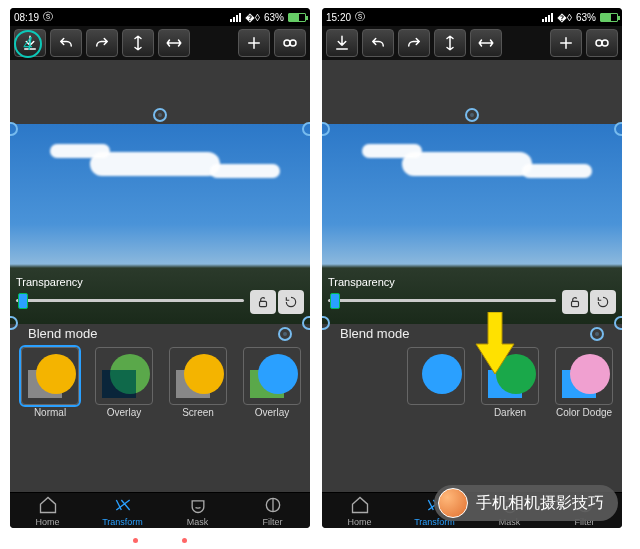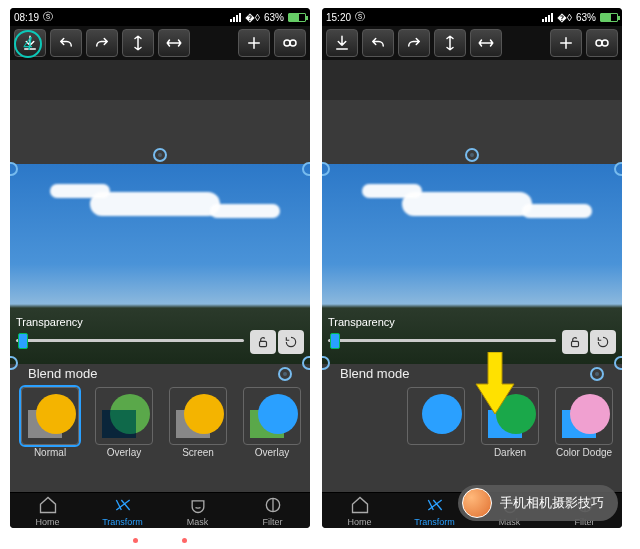--- a/index.html
+++ b/index.html
@@ -16,21 +16,21 @@
   .bars span:nth-child(1){height:3px}.bars span:nth-child(2){height:5px}.bars span:nth-child(3){height:7px}.bars span:nth-child(4){height:9px}
   .batt { width: 18px; height: 9px; border: 1px solid #6c6; border-radius: 1px; position: relative; }
   .batt::after { content:""; position:absolute; right:-3px; top:2px; width:2px; height:4px; background:#6c6; }
   .batt .fill { background:#6c6; height:100%; width:63%; }
   
   .toolbar { height: 34px; background: #111; display: flex; align-items: center; padding: 2px 4px; gap: 4px; }
   .tbtn { width: 32px; height: 28px; background: linear-gradient(#444,#222); border: 1px solid #555; border-radius: 4px; display:flex; align-items:center; justify-content:center; color:#fff; }
   .tbtn svg { width: 18px; height: 18px; stroke:#fff; fill:none; stroke-width:2; stroke-linecap:round; stroke-linejoin:round; }
   .toolbar .flex { flex:1; }
   
-  .canvas { flex: 1; position: relative; background:#3a3a3a;margin-top:40px; }
+  .canvas { flex: 1; position: relative; background:#3a3a3a; }
   .ringtop { position:absolute; top:48px; width:100%; display:flex; justify-content:center; }
   .ring { width:14px; height:14px; border:2px solid #7be; border-radius:50%; position:relative; }
   .ring::after { content:""; position:absolute; inset:3px; border-radius:50%; background:#7be; opacity:.3; }
   .sky { position:absolute; top:64px; left:0; right:0; height:200px; background: linear-gradient(#2c78c8 0%, #4a93d8 50%, #8bb8dd 70%, #2b3a2b 72%, #1a2a1a 100%); overflow:hidden; }
   .cloud { position:absolute; background:#fff; border-radius:50px; filter: blur(1px); opacity:.95; }
   .cloud.c1 { top:28px; left:80px; width:130px; height:24px; }
   .cloud.c2 { top:20px; left:40px; width:60px; height:14px; }
   .cloud.c3 { top:40px; left:200px; width:70px; height:14px; }
   .handle { position:absolute; width:14px; height:14px; border:2px solid #7be; border-radius:50%; }
   .h-tl { top:62px; left:-6px; } .h-tr { top:62px; right:-6px; }
@@ -71,21 +71,21 @@
   .bottom { height:36px; background:#111; display:flex; border-top:1px solid #000; }
   .bitem { flex:1; display:flex; flex-direction:column; align-items:center; justify-content:center; gap:2px; color:#aaa; font-size:9px; }
   .bitem.sel { color:#2aa0ff; }
   .bitem svg { width:20px; height:20px; stroke:currentColor; fill:none; stroke-width:1.6; }
   
   .step { position:absolute; top:22px; left:4px; width:28px; height:28px; border:2px solid #0cc8b8; border-radius:50%; color:#0cc8b8; display:flex; align-items:center; justify-content:center; font-size:18px; font-style:italic; font-family: Georgia, serif; }
   
   .arrow { position:absolute; top:252px; left:150px; pointer-events:none; }
   .arrow svg { width:46px; height:70px; }
   
-  .wx { position:absolute; right:22px; bottom:28px; background:rgba(90,90,90,.92); color:#fff; border-radius:20px; height:36px; display:flex; align-items:center; gap:8px; padding:0 14px 0 4px; font-size:13px; }
+  .wx { position:absolute; right:22px; bottom:28px; background:rgba(90,90,90,.92); color:#fff; border-radius:20px; height:36px; display:flex; align-items:center; gap:8px; padding:0 14px 0 4px; font-size:16px; }
   .wx .av { width:30px; height:30px; border-radius:50%; background:radial-gradient(circle at 30% 30%, #ffb87a, #e07030); border:1px solid #fff; }
   
   .dots { position:absolute; left:133px; bottom:6px; width:54px; display:flex; justify-content:space-between; }
   .dots span { width:5px; height:5px; border-radius:50%; background:#f66; }
   .right-scroll { margin-left:-8px; }
   .phone.ph2 .blendrow { margin-left:-50px; }
 </style>
 </head>
 <body>
 

